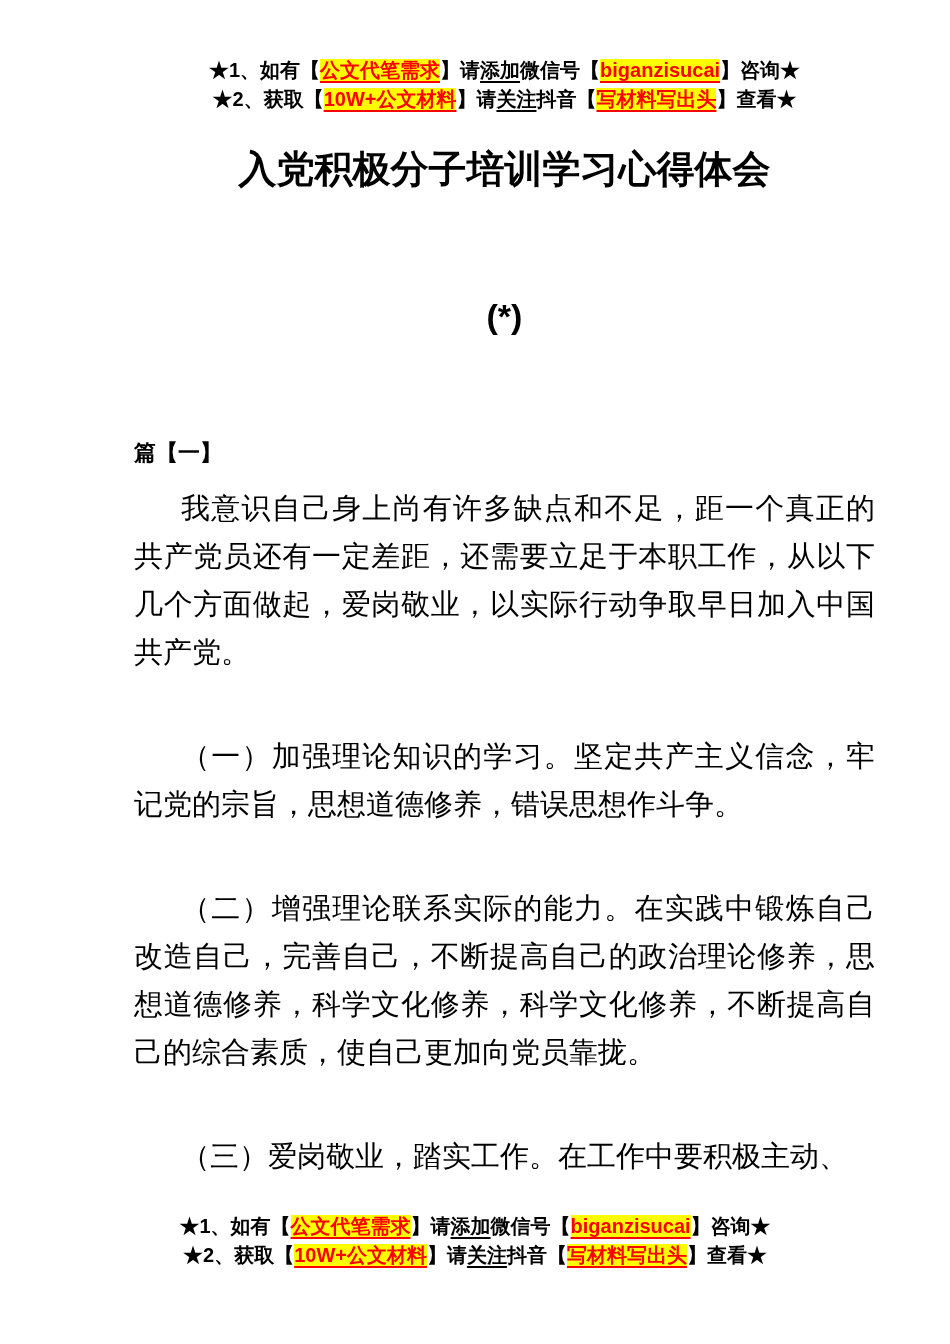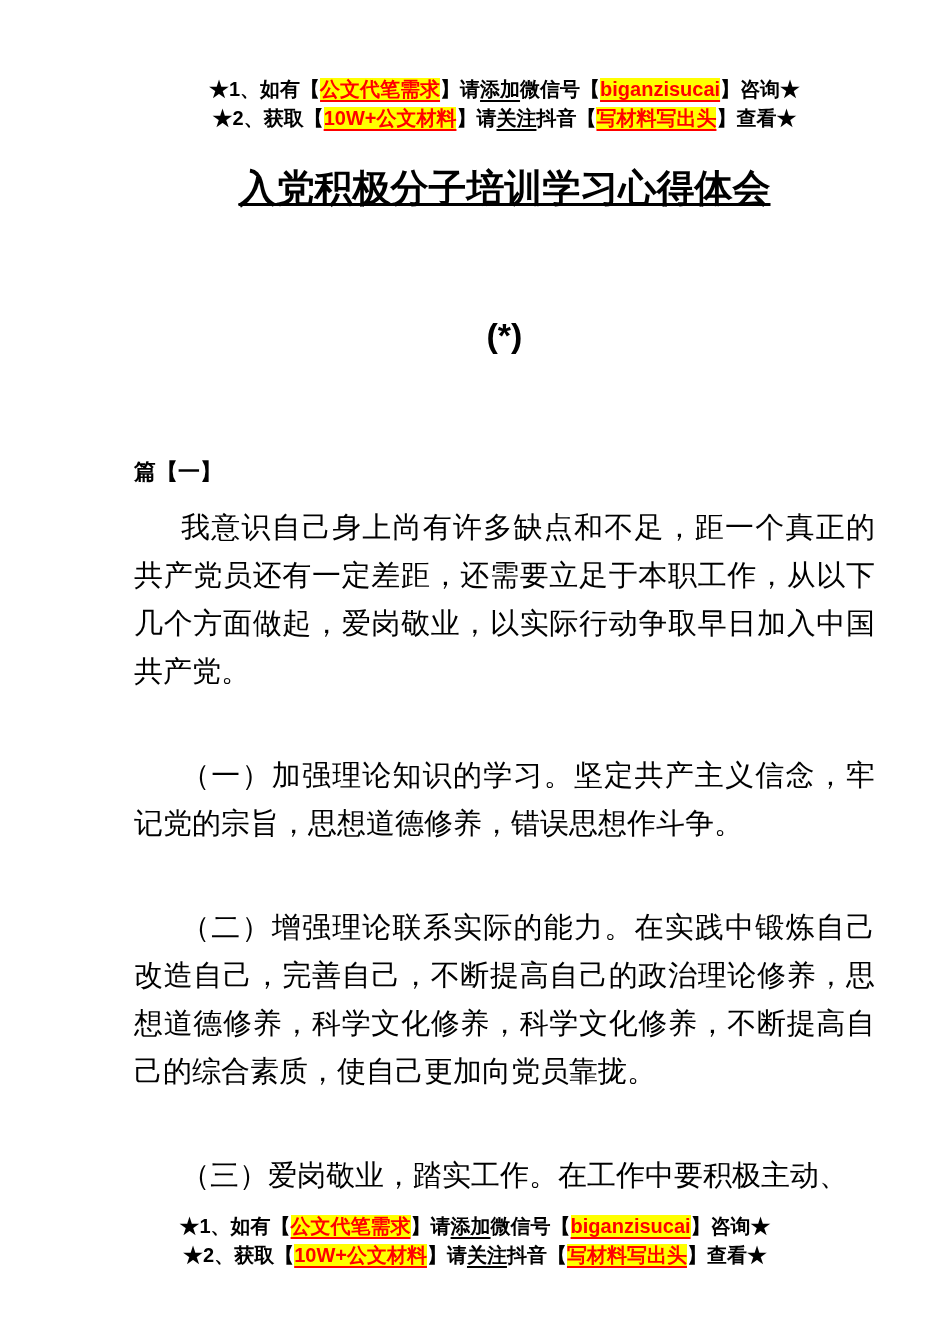--- a/index.html
+++ b/index.html
@@ -9,21 +9,20 @@
     background: #ffffff;
     color: #000000;
     font-family: "Liberation Sans", sans-serif;
     position: relative;
     overflow: hidden;
   }
   .page {
     position: absolute;
     top: 0; left: 0; right: 0; bottom: 0;
     padding: 56px 75px 0 134px;
-    margin-top: 19px;
   }
   
   .notice { text-align: center; }
   .notice-line {
     font-size: 20px;
     line-height: 29px;
     font-weight: bold;
     white-space: nowrap;
   }
   .seg-plain { color: #000000; }
@@ -41,21 +40,20 @@
     text-decoration-thickness: 2px;
     text-underline-offset: 4px;
   }
   
   .doc-title {
     margin: 32px 0 0 0;
     font-size: 38px;
     line-height: 46px;
     font-weight: bold;
     text-align: center;
-    text-decoration: underline;
   }
   .subtitle-star {
     margin: 102px 0 0 0;
     font-size: 34px;
     line-height: 44px;
     font-weight: bold;
     text-align: center;
   }
   .section-heading {
     margin: 98px 0 0 0;

